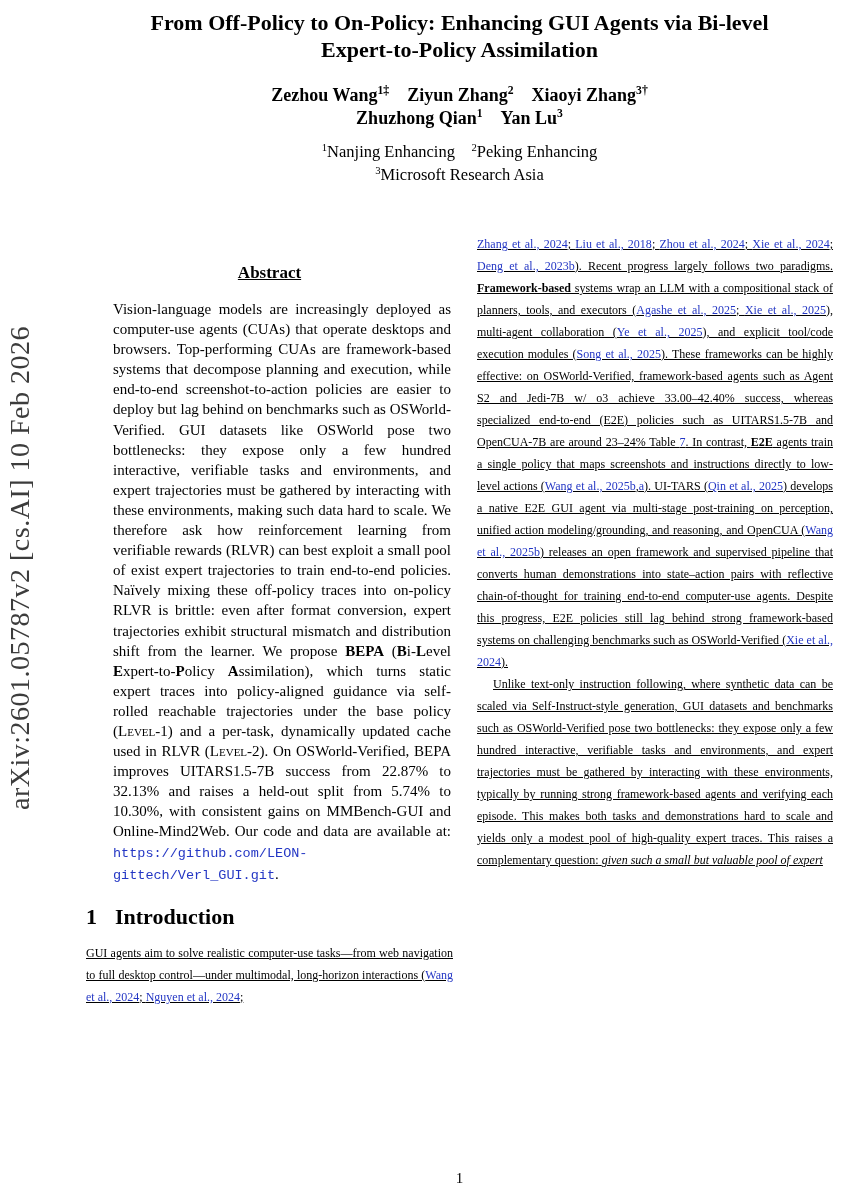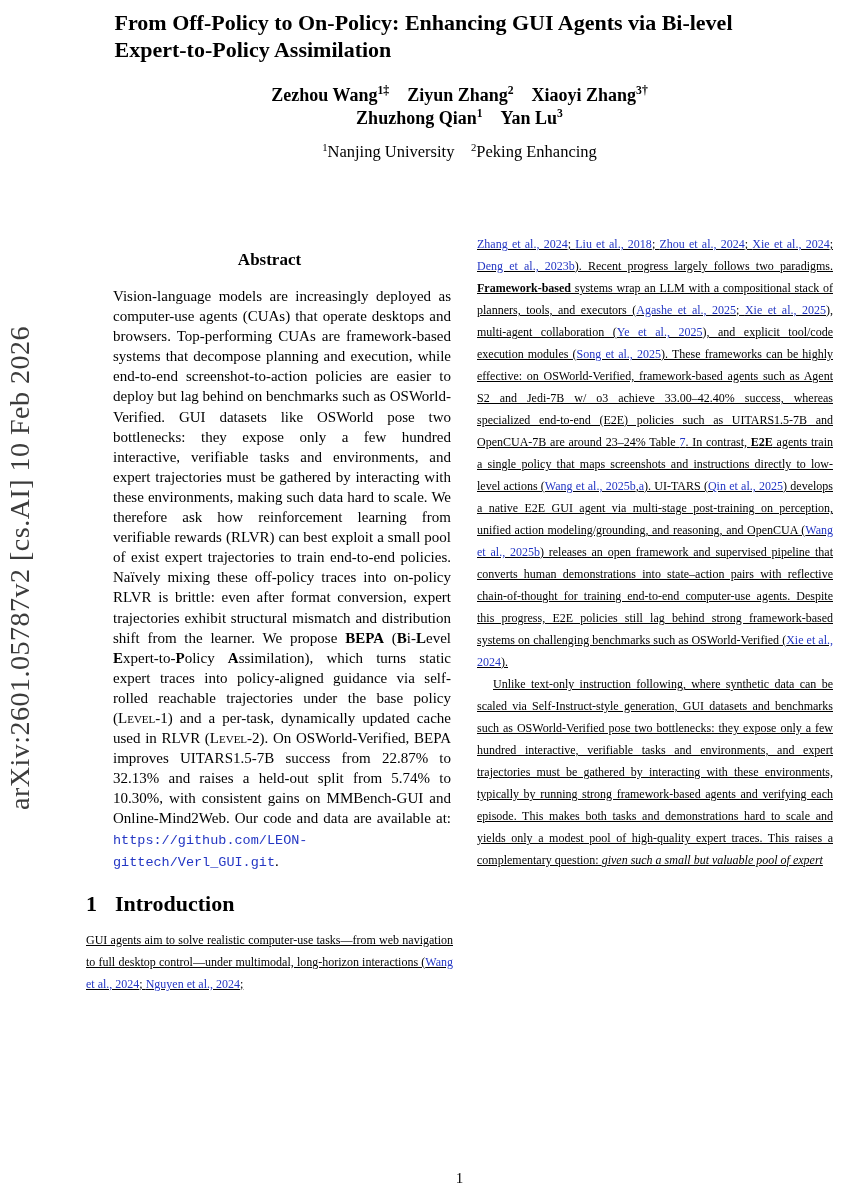--- a/index.html
+++ b/index.html
@@ -9,36 +9,36 @@
     font-family:"Liberation Serif", serif; color:#000;
   }
   .arxiv-sidebar {
     position:absolute; left:4px; top:256px; height:624px; width:44px;
     writing-mode:vertical-rl; transform:rotate(180deg);
     font-size:28px; color:#3c3c3c; white-space:nowrap; text-align:center;
     letter-spacing:0.5px;
   }
   .content { position:absolute; left:86px; top:0; width:747px; height:1200px; }
   .title {
-    font-size:22px; font-weight:bold; line-height:27px;
+    font-size:22px; font-weight:bold; text-align:center; line-height:27px;
     max-width:690px; margin:0 auto; padding-top:9px;
   }
   .authors-block { margin-top:21px; }
   .authors-line { text-align:center; font-weight:bold; font-size:18px; line-height:23px; }
   .affil-block { margin-top:10px; }
   .affil-line { text-align:center; font-size:16.5px; line-height:23px; }
   .columns {
     position:absolute; top:233px; left:0; width:747px; height:928px;
     display:flex; gap:24px;
   }
   .col-left { width:367px; position:relative; }
   .col-right { width:356px; }
   .abstract-heading {
     text-align:center; font-weight:bold; font-size:17px;
-    margin-top:17px; margin-bottom:16px;
+    margin-top:30px; margin-bottom:16px;text-decoration:underline;
   }
   .abstract-body {
     padding-left:27px; padding-right:2px;
     font-size:15px; line-height:20.1px; text-align:justify;
     hyphens:auto; -webkit-hyphens:auto;
   }
   .section-heading { font-size:22px; font-weight:bold; margin-top:18px; margin-bottom:12px; }
   .section-number { margin-right:18px; }
   .body-par {
     font-size:12px; line-height:22px; text-align:justify;
@@ -64,21 +64,22 @@
 
   <div class="content">
     <h1 class="title">From Off-Policy to On-Policy: Enhancing GUI Agents via Bi-level Expert-to-Policy Assimilation</h1>
 
     <div class="authors-block">
       <div class="authors-line"><span>Zezhou Wang</span><span class="seg-sup">1‡</span><span> </span><span>Ziyun Zhang</span><span class="seg-sup">2</span><span> </span><span>Xiaoyi Zhang</span><span class="seg-sup">3†</span></div>
       <div class="authors-line"><span>Zhuzhong Qian</span><span class="seg-sup">1</span><span> </span><span>Yan Lu</span><span class="seg-sup">3</span></div>
     </div>
 
     <div class="affil-block">
-      <div class="affil-line"><span class="seg-sup">1</span><span>Nanjing University</span><span> </span><span class="seg-sup">2</span><span>Peking Enhancing</span></div>
+      <div class="affil-line"><span class="seg-sup">1</span><span>Nanjing Enhancing</span><span> </span><span class="seg-sup">2</span><span>Peking Enhancing</span></div>
+      <div class="affil-line"><span class="seg-sup">3</span><span>Microsoft Research Asia</span></div>
     </div>
 
     <div class="columns">
       <div class="col-left">
         <div class="abstract-heading">Abstract</div>
         <div class="abstract-body"><span>Vision-language models are increasingly deployed as computer-use agents (CUAs) that operate desktops and browsers. Top-performing CUAs are framework-based systems that decompose planning and execution, while end-to-end screenshot-to-action policies are easier to deploy but lag behind on benchmarks such as OSWorld-Verified. GUI datasets like OSWorld pose two bottlenecks: they expose only a few hundred interactive, verifiable tasks and environments, and expert trajectories must be gathered by interacting with these environments, making such data hard to scale. We therefore ask how reinforcement learning from verifiable rewards (RLVR) can best exploit a small pool of exist expert trajectories to train end-to-end policies. Naïvely mixing these off-policy traces into on-policy RLVR is brittle: even after format conversion, expert trajectories exhibit structural mismatch and distribution shift from the learner. We propose </span><span class="seg-b">BEPA</span><span> (</span><span class="seg-b">B</span><span>i-</span><span class="seg-b">L</span><span>evel </span><span class="seg-b">E</span><span>xpert-to-</span><span class="seg-b">P</span><span>olicy </span><span class="seg-b">A</span><span>ssimilation), which turns static expert traces into policy-aligned guidance via self-rolled reachable trajectories under the base policy (</span><span class="seg-sc">Level-1</span><span>) and a per-task, dynamically updated cache used in RLVR (</span><span class="seg-sc">Level-2</span><span>). On OSWorld-Verified, BEPA improves UITARS1.5-7B success from 22.87% to 32.13% and raises a held-out split from 5.74% to 10.30%, with consistent gains on MMBench-GUI and Online-Mind2Web. Our code and data are available at: </span><span class="seg-m">https://github.com/LEON-gittech/Verl_GUI.git</span><span>.</span></div>
 
         <div class="section-heading">
           <span class="section-number">1</span><span>Introduction</span>
         </div>

